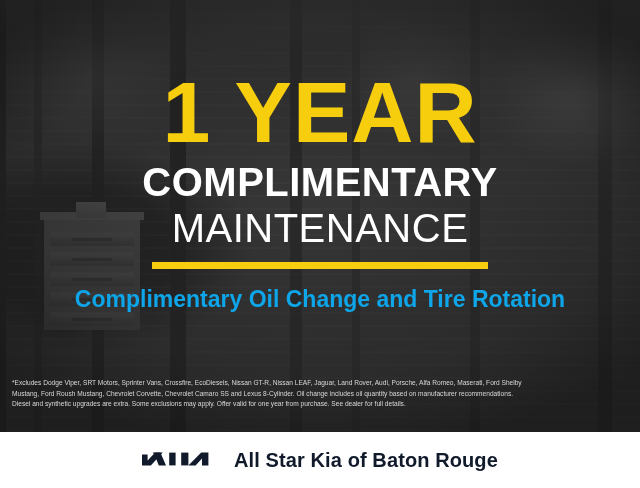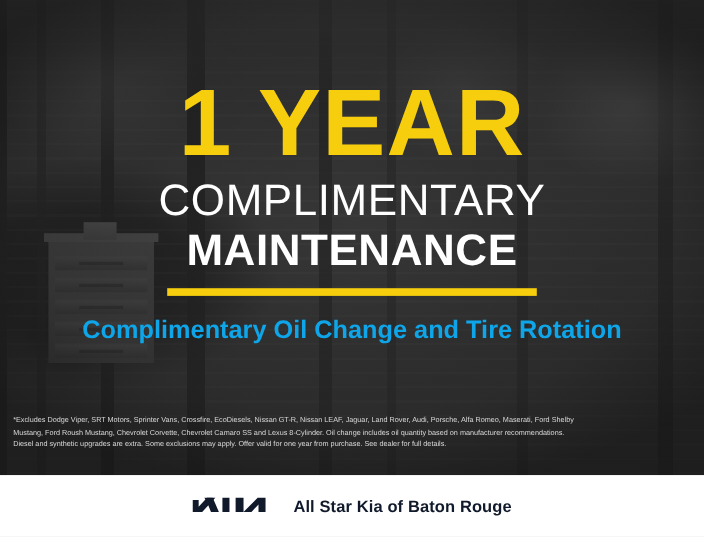--- a/index.html
+++ b/index.html
@@ -117,29 +117,29 @@
     line-height:.86;
     font-weight:bold;
     color:#F6CE0D;
     letter-spacing:1px;
   }
 
   .headline-sub1 {
     margin-top:12px;
     font-size:40px;
     line-height:1;
-    font-weight:normal;
+    font-weight:bold;
     color:#ffffff;
     letter-spacing:.5px;
   }
   .headline-sub2 {
     margin-top:6px;
     font-size:40px;
     line-height:1;
-    font-weight:bold;
+    font-weight:normal;
     color:#ffffff;
     letter-spacing:.5px;
   }
 
   .divider {
     margin-top:14px;
     width:336px; height:7px;
     background:#F6CE0D;
   }
 
@@ -167,21 +167,21 @@
     position:absolute; left:0; top:432px;
     width:640px; height:56px;
     background:#ffffff;
     display:flex;
     align-items:center;
     justify-content:center;
     gap:18px;
   }
   .kia-logo { display:block; }
   .dealer-name {
-    font-size:15px;
+    font-size:20px;
     font-weight:bold;
     color:#111a2b;
     letter-spacing:.1px;
   }
 </style>
 </head>
 <body>
 
 <div class="banner">
 

